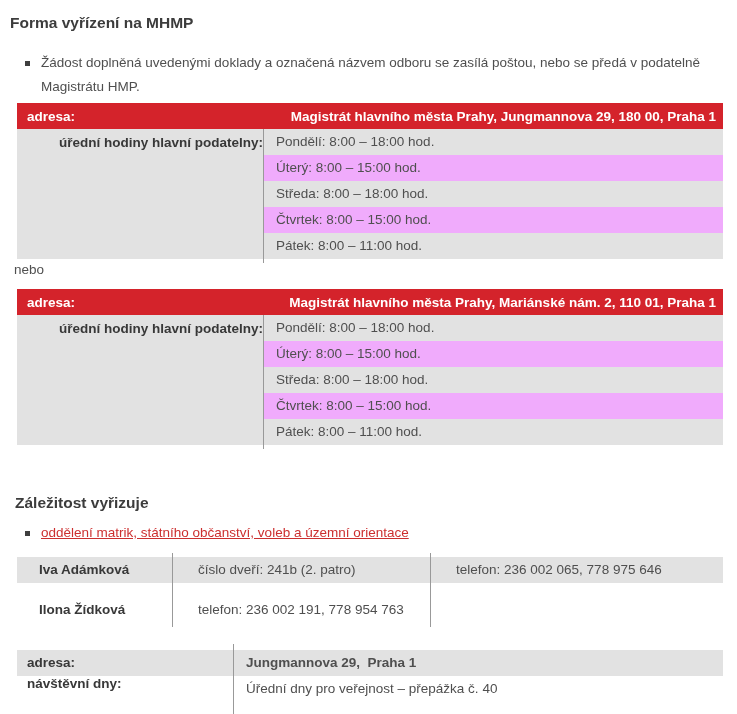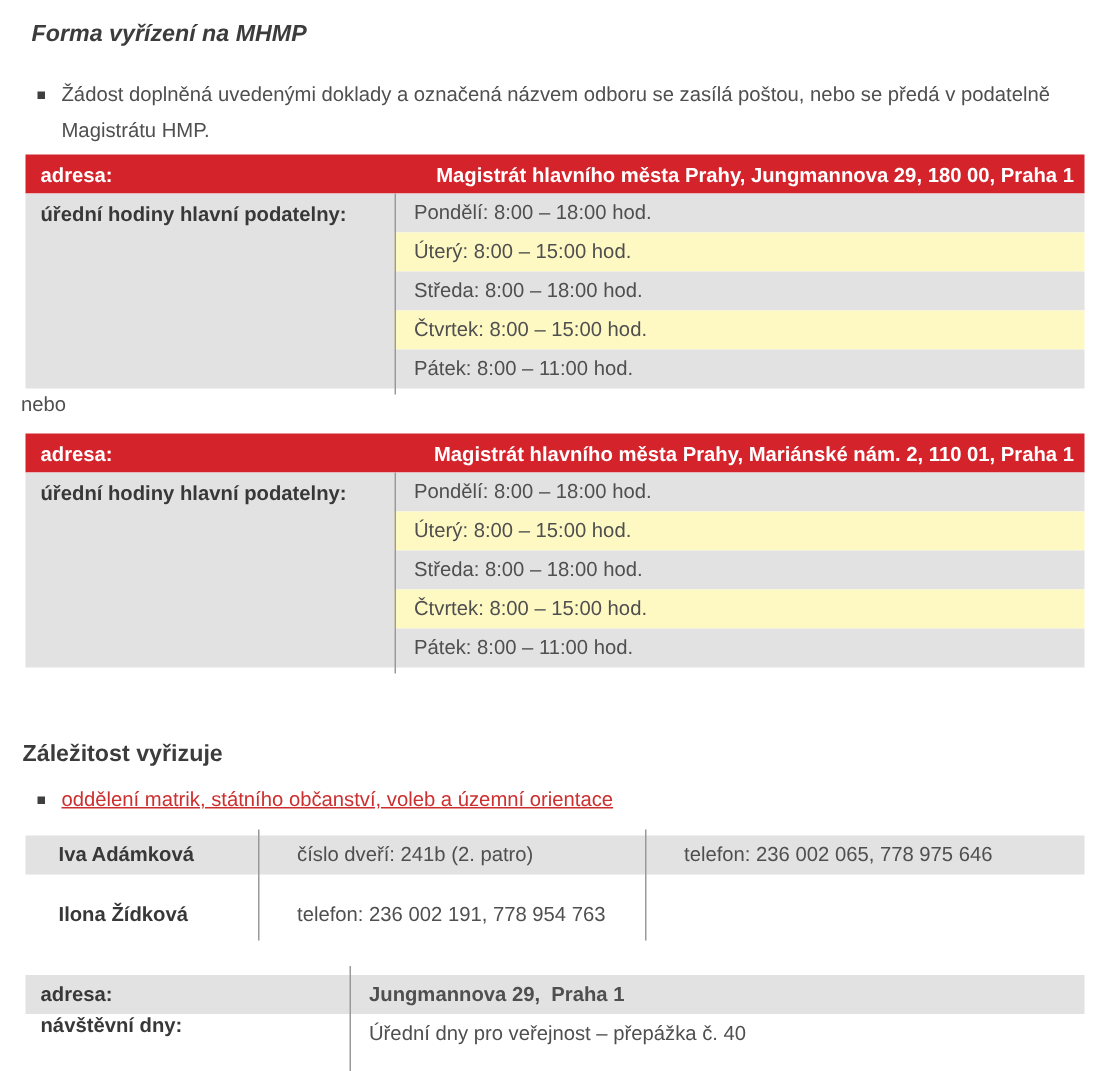--- a/index.html
+++ b/index.html
@@ -10,39 +10,39 @@
   }
   *{box-sizing:border-box;}
   body{margin:0;background:#ffffff;}
   .page{
     width:737px;height:714px;overflow:hidden;background:#fff;
     font-family:"Liberation Sans", sans-serif;color:#4f4f4f;position:relative;
   }
   .section-heading{
     font-size:15.5px;font-weight:bold;color:#3c3c3c;line-height:18px;margin:0;
   }
-  .h1{padding:14px 0 0 21px;height:32px;font-style:italic;}
+  .h1{padding:14px 0 0 10px;height:32px;}
   .bullet-row{display:flex;margin:19px 15px 0 25px;}
   .bullet-sq{width:5px;height:5px;background:#3f3f3f;margin:10px 11px 0 0;flex:none;}
   .bullet-text{font-size:13.5px;line-height:24px;white-space:pre-line;color:#4f4f4f;}
   .office-table{margin:0 0 0 17px;width:706px;}
   .t1{margin-top:4px;}
   .t2{margin-top:11px;}
   .red-header{
     height:26px;background:var(--brand-red);color:#fff;font-weight:bold;font-size:13.5px;
     display:flex;justify-content:space-between;align-items:center;padding:0 7px 0 10px;
   }
   .office-body{display:flex;position:relative;}
   .office-body .vline{position:absolute;left:246px;top:0;bottom:-4px;width:1px;background:var(--line-gray);}
   .hours-label-cell{
     width:246px;background:var(--row-gray);font-weight:bold;color:#383838;
-    font-size:13.5px;padding:6px 0 0 10px;white-space:nowrap;
+    font-size:13.5px;padding:6px 0 0 10px;white-space:nowrap;text-align:right;
   }
   .day-rows{flex:1;}
-  .day-row{height:26px;line-height:26px;padding-left:13px;font-size:13.5px;background:#fef9c3;}
+  .day-row{height:26px;line-height:26px;padding-left:13px;font-size:13.5px;background:#f0abfc;}
   .day-row.alt{background:var(--row-gray);}
   .nebo{margin:3px 0 0 14px;font-size:13.5px;line-height:16px;}
   .h2{padding:49px 0 0 15px;height:67px;}
   .link-row{display:flex;margin:13px 15px 0 25px;height:16px;align-items:center;}
   .link-row .bullet-sq{margin:0 11px 0 0;}
   .dept-link{font-size:13.5px;color:var(--link-red);text-decoration:underline;line-height:16px;}
   .contacts-table{margin:16px 0 0 17px;width:706px;position:relative;}
   .contacts-table .vline1{position:absolute;left:155px;top:-4px;bottom:-4px;width:1px;background:var(--line-gray);}
   .contacts-table .vline2{position:absolute;left:413px;top:-4px;bottom:-4px;width:1px;background:var(--line-gray);}
   .contact-row{display:flex;height:26px;line-height:26px;font-size:13.5px;background:#fff;padding-left:12px;}

